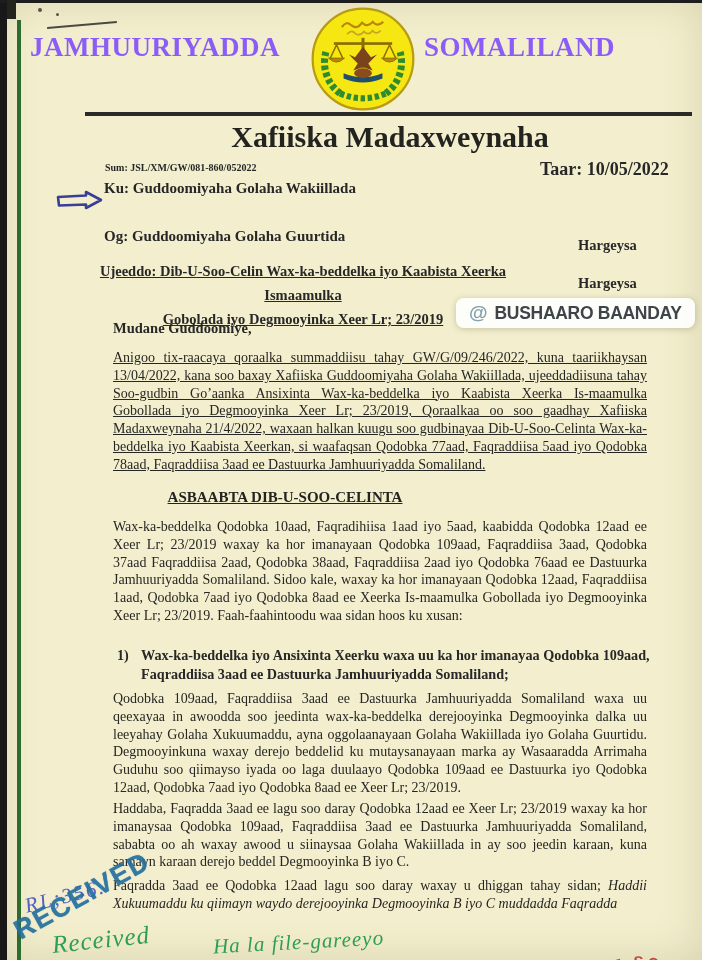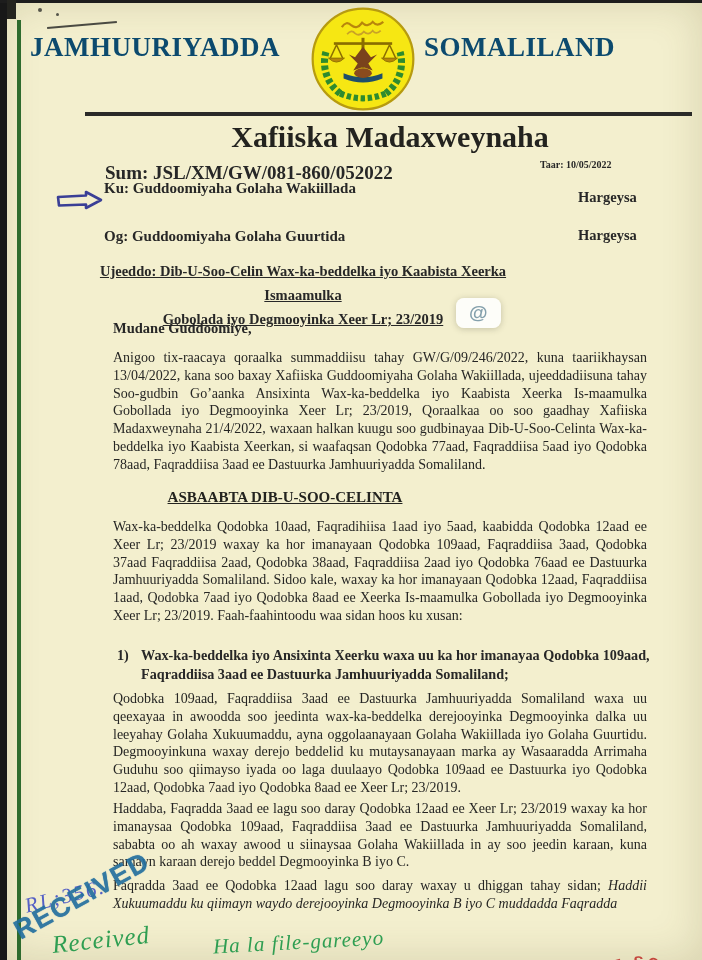--- a/index.html
+++ b/index.html
@@ -12,52 +12,52 @@
   
   .edge-left{position:absolute;left:0;top:0;width:7px;height:960px;background:#181818;}
   .edge-top{position:absolute;left:0;top:0;width:702px;height:3px;background:#1d1d1d;}
   .corner-mark{position:absolute;left:7px;top:0;width:9px;height:19px;background:#24241f;}
   .green-line{position:absolute;left:17px;top:20px;bottom:0;width:3.5px;background:#2e6b2e;}
   .pen-scratch{position:absolute;left:47px;top:24px;width:70px;height:2px;background:#4a4a42;transform:rotate(-5deg);}
   .pen-dot1{position:absolute;left:38px;top:8px;width:4px;height:4px;background:#55554a;border-radius:50%;}
   .pen-dot2{position:absolute;left:56px;top:13px;width:3px;height:3px;background:#55554a;border-radius:50%;}
 
   
-  .hdr-title{position:absolute;font-weight:bold;font-size:27px;letter-spacing:0.5px;color:#0c4a6e;}
+  .hdr-title{position:absolute;font-weight:bold;font-size:27px;letter-spacing:0.5px;color:#8b5cf6;}
   .hdr-title.left{left:30px;top:32px;}
   .hdr-title.right{left:424px;top:32px;}
   .emblem{position:absolute;left:310px;top:6px;width:106px;height:106px;}
   .rule{position:absolute;left:85px;top:112px;width:607px;height:3.5px;background:#2a2a28;}
   .office-title{position:absolute;left:80px;top:120px;width:620px;text-align:center;
     font-weight:bold;font-size:30px;color:#23231f;}
-  .ref{position:absolute;left:105px;top:162px;font-weight:bold;font-size:19px;}
-  .date{position:absolute;left:540px;top:159px;font-weight:bold;font-size:10px;}
+  .ref{position:absolute;left:105px;top:162px;font-weight:bold;font-size:10px;}
+  .date{position:absolute;left:540px;top:159px;font-weight:bold;font-size:18px;}
 
   
   .arrow{position:absolute;left:55px;top:189px;width:50px;height:22px;}
   .rcpt-label{position:absolute;left:104px;font-weight:bold;font-size:15px;}
-  .rcpt-city{position:absolute;left:578px;font-weight:bold;font-size:14.5px;}
+  .rcpt-city{position:absolute;left:578px;font-weight:bold;font-size:14.5px;margin-top:48px;}
   .row-ku{top:180px;} .city-ku{top:189px;}
   .row-og{top:228px;} .city-og{top:227px;}
 
   .subject{position:absolute;left:88px;top:259px;width:430px;text-align:center;
     font-weight:bold;font-size:14.5px;line-height:24px;}
   .subject .u{text-decoration:underline;}
 
   .badge{position:absolute;left:456px;top:298px;height:30px;padding:0 13px;
     background:rgba(253,253,251,0.96);border-radius:8px;display:flex;align-items:center;gap:7px;
     box-shadow:0 1px 6px rgba(60,60,40,0.25);font-family:"Liberation Sans",sans-serif;}
   .badge .at{color:#84a0ac;font-size:19px;font-weight:bold;}
   .badge .nm{color:#3e454a;font-size:17.5px;font-weight:bold;letter-spacing:-0.3px;}
 
   .salutation{position:absolute;left:113px;top:320px;font-weight:bold;font-size:14.5px;}
 
   .para{position:absolute;left:113px;width:534px;font-size:14px;line-height:17.8px;
     text-align:justify;color:#262624;}
-  .p1{top:349px;}
+  .p1{top:349px;text-decoration:underline;}
   .h2{position:absolute;left:0;top:489px;width:570px;text-align:center;
     font-weight:bold;font-size:15px;text-decoration:underline;color:#23231f;}
   .p2{top:518px;}
   .item1{position:absolute;left:117px;top:646px;width:534px;display:flex;
     font-weight:bold;font-size:14.2px;line-height:19px;}
   .item1 .mk{width:24px;flex:none;}
   .p3{top:690px;}
   .p4{top:800px;}
   .p5{top:877px;}
   .p5 .it{font-style:italic;}
@@ -122,20 +122,21 @@
   <div class="rcpt-label row-og">Og: Guddoomiyaha Golaha Guurtida</div>
   <div class="rcpt-city city-og">Hargeysa</div>
 
   <div class="subject">
     <span class="u">Ujeeddo: Dib-U-Soo-Celin Wax-ka-beddelka iyo Kaabista Xeerka Ismaamulka</span><br>
     <span class="u">Gobolada iyo Degmooyinka Xeer Lr; 23/2019</span>
   </div>
 
   <div class="badge">
     <span class="at">@</span>
+    <span class="nm">BUSHAARO BAANDAY</span>
   </div>
 
   <div class="salutation">Mudane Guddoomiye,</div>
   <div class="para p1">Anigoo tix-raacaya qoraalka summaddiisu tahay GW/G/09/246/2022, kuna taariikhaysan 13/04/2022, kana soo baxay Xafiiska Guddoomiyaha Golaha Wakiillada, ujeeddadiisuna tahay Soo-gudbin Go’aanka Ansixinta Wax-ka-beddelka iyo Kaabista Xeerka Is-maamulka Gobollada iyo Degmooyinka Xeer Lr; 23/2019, Qoraalkaa oo soo gaadhay Xafiiska Madaxweynaha 21/4/2022, waxaan halkan kuugu soo gudbinayaa Dib-U-Soo-Celinta Wax-ka-beddelka iyo Kaabista Xeerkan, si waafaqsan Qodobka 77aad, Faqraddiisa 5aad iyo Qodobka 78aad, Faqraddiisa 3aad ee Dastuurka Jamhuuriyadda Somaliland.</div>
   <div class="h2">ASBAABTA DIB-U-SOO-CELINTA</div>
   <div class="para p2">Wax-ka-beddelka Qodobka 10aad, Faqradihiisa 1aad iyo 5aad, kaabidda Qodobka 12aad ee Xeer Lr; 23/2019 waxay ka hor imanayaan Qodobka 109aad, Faqraddiisa 3aad, Qodobka 37aad Faqraddiisa 2aad, Qodobka 38aad, Faqraddiisa 2aad iyo Qodobka 76aad ee Dastuurka Jamhuuriyadda Somaliland. Sidoo kale, waxay ka hor imanayaan Qodobka 12aad, Faqraddiisa 1aad, Qodobka 7aad iyo Qodobka 8aad ee Xeerka Is-maamulka Gobollada iyo Degmooyinka Xeer Lr; 23/2019. Faah-faahintoodu waa sidan hoos ku xusan:</div>
 
   <div class="item1">
     <span class="mk">1)</span>
     <span>Wax-ka-beddelka iyo Ansixinta Xeerku waxa uu ka hor imanayaa Qodobka 109aad, Faqraddiisa 3aad ee Dastuurka Jamhuuriyadda Somaliland;</span>

